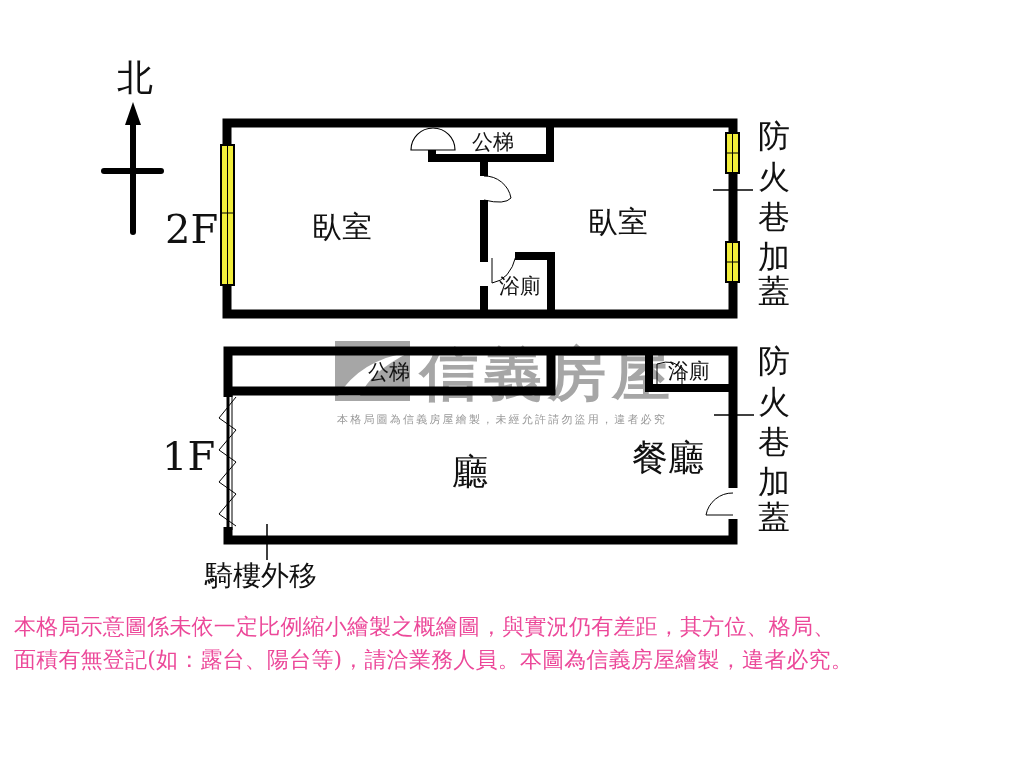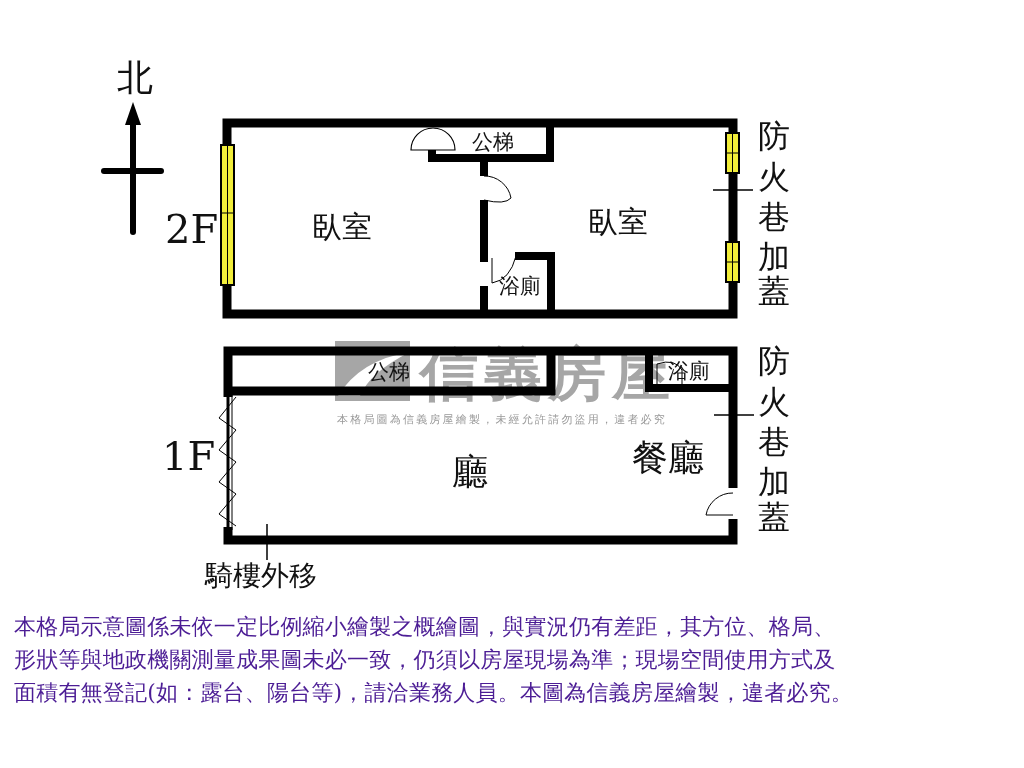--- a/index.html
+++ b/index.html
@@ -2,21 +2,21 @@
 <html><head>
   <meta charset="utf-8">
   <style>
     html, body { margin: 0; padding: 0; background: #ffffff; }
     body { width: 1024px; height: 768px; position: relative; overflow: hidden;
            font-family: "DejaVu Serif", "Liberation Serif", serif; }
     #plan { position: absolute; left: 0; top: 0; width: 1024px; height: 600px; }
     .lbl { font-family: "DejaVu Serif", "Liberation Serif", serif; fill: #111; }
     .wm { font-family: "DejaVu Sans", "Liberation Sans", sans-serif; }
     #disclaimer { position: absolute; left: 14px; top: 610px; width: 1000px;
-                  font-size: 22px; line-height: 33px; color: #4c1d95; letter-spacing: 0.2px; }
+                  font-size: 22px; line-height: 33px; color: #ec4899; letter-spacing: 0.2px; }
     #disclaimer div { white-space: nowrap; }
   </style>
 </head>
 <body>
 
 <svg id="plan" viewBox="0 0 1024 600" xmlns="http://www.w3.org/2000/svg">
 
   <g>
     <rect x="335" y="341" width="75" height="60" fill="#a6a6a6"></rect>
     <path d="M338 396 Q 360 360 410 352 Q 370 372 360 396 Z" fill="#ffffff"></path>
@@ -106,15 +106,14 @@
       <text class="lbl" x="758" y="413" font-size="32">火</text>
       <text class="lbl" x="758" y="453" font-size="32">巷</text>
       <text class="lbl" x="758" y="493" font-size="32">加</text>
       <text class="lbl" x="758" y="528" font-size="32">蓋</text>
     </g>
   </g>
 </svg>
 
 <div id="disclaimer">
   <div>本格局示意圖係未依一定比例縮小繪製之概繪圖，與實況仍有差距，其方位、格局、</div>
-  <div>形狀等與地政機關測量成果圖未必一致，仍須以房屋現場為準；現場空間使用方式及</div>
   <div>面積有無登記(如：露台、陽台等)，請洽業務人員。本圖為信義房屋繪製，違者必究。</div>
 </div>
 
 </body></html>

